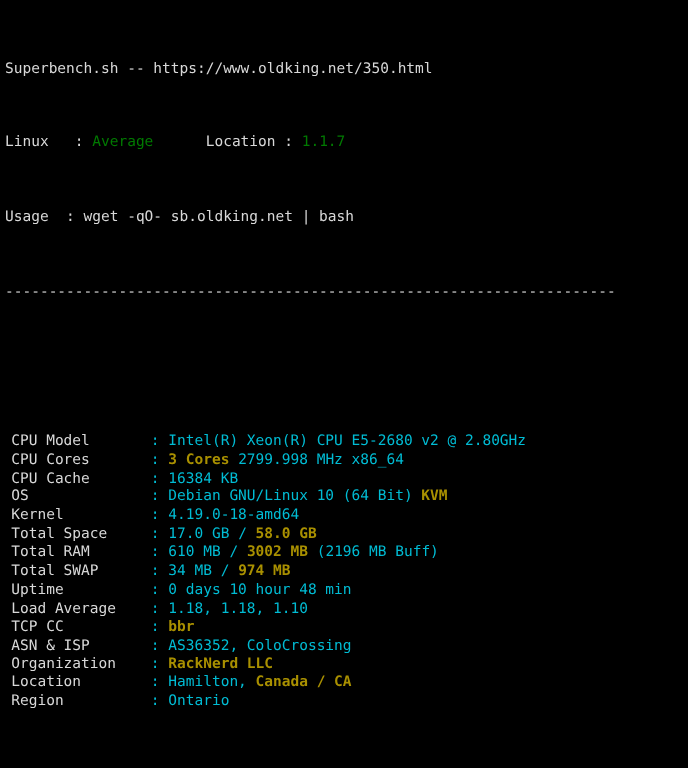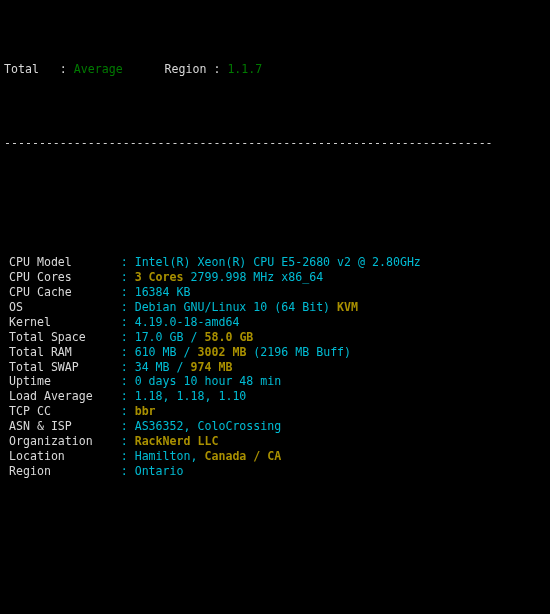--- a/index.html
+++ b/index.html
@@ -31,23 +31,25 @@
   .c-yellow  { color: #a99000; font-weight: bold; }
   .c-green   { color: #007a00; }
 
   .sep { color: #d0d0d0; letter-spacing: 0px; }
 </style>
 </head>
 <body>
 
 <div id="term">
   
+  <div class="row pad"><span class="c-white">Superbench.sh -- https://www.oldking.net/350.html</span></div>
 
-  <div class="row pad"><span id="modeline"><span class="c-white">Total   : </span><span class="c-green">Average      </span><span class="c-white">Region : </span><span class="c-green">1.1.7</span></span></div>
+  <div class="row pad"><span id="modeline"><span class="c-white">Linux   : </span><span class="c-green">Average      </span><span class="c-white">Location : </span><span class="c-green">1.1.7</span></span></div>
 
+  <div class="row pad"><span id="usageline"><span class="c-white">Usage  : </span><span class="c-white">wget -qO- sb.oldking.net | bash</span></span></div>
 
   <div class="row pad sep">----------------------------------------------------------------------</div>
   <div class="row">&nbsp;</div>
 
   
   <div id="sysinfo-block"><div class="row pad8"><span class="c-white">CPU Model       </span><span class="c-cyan">: </span><span><span class="c-cyan">Intel(R) Xeon(R) CPU E5-2680 v2 @ 2.80GHz</span></span></div><div class="row pad8"><span class="c-white">CPU Cores       </span><span class="c-cyan">: </span><span><span class="c-yellow">3 Cores</span><span class=""> </span><span class="c-cyan">2799.998 MHz x86_64</span></span></div><div class="row pad8"><span class="c-white">CPU Cache       </span><span class="c-cyan">: </span><span><span class="c-cyan">16384 KB</span></span></div><div class="row pad8"><span class="c-white">OS              </span><span class="c-cyan">: </span><span><span class="c-cyan">Debian GNU/Linux 10 (64 Bit)</span><span class=""> </span><span class="c-yellow">KVM</span></span></div><div class="row pad8"><span class="c-white">Kernel          </span><span class="c-cyan">: </span><span><span class="c-cyan">4.19.0-18-amd64</span></span></div><div class="row pad8"><span class="c-white">Total Space     </span><span class="c-cyan">: </span><span><span class="c-cyan">17.0 GB</span><span class="c-cyan"> / </span><span class="c-yellow">58.0 GB</span></span></div><div class="row pad8"><span class="c-white">Total RAM       </span><span class="c-cyan">: </span><span><span class="c-cyan">610 MB</span><span class="c-cyan"> / </span><span class="c-yellow">3002 MB</span><span class=""> </span><span class="c-cyan">(2196 MB Buff)</span></span></div><div class="row pad8"><span class="c-white">Total SWAP      </span><span class="c-cyan">: </span><span><span class="c-cyan">34 MB</span><span class="c-cyan"> / </span><span class="c-yellow">974 MB</span></span></div><div class="row pad8"><span class="c-white">Uptime          </span><span class="c-cyan">: </span><span><span class="c-cyan">0 days 10 hour 48 min</span></span></div><div class="row pad8"><span class="c-white">Load Average    </span><span class="c-cyan">: </span><span><span class="c-cyan">1.18, 1.18, 1.10</span></span></div><div class="row pad8"><span class="c-white">TCP CC          </span><span class="c-cyan">: </span><span><span class="c-yellow">bbr</span></span></div><div class="row pad8"><span class="c-white">ASN &amp; ISP       </span><span class="c-cyan">: </span><span><span class="c-cyan">AS36352, ColoCrossing</span></span></div><div class="row pad8"><span class="c-white">Organization    </span><span class="c-cyan">: </span><span><span class="c-yellow">RackNerd LLC</span></span></div><div class="row pad8"><span class="c-white">Location        </span><span class="c-cyan">: </span><span><span class="c-cyan">Hamilton,</span><span class=""> </span><span class="c-yellow">Canada / CA</span></span></div><div class="row pad8"><span class="c-white">Region          </span><span class="c-cyan">: </span><span><span class="c-cyan">Ontario</span></span></div></div>
 
   <div class="row">&nbsp;</div>
   
   

